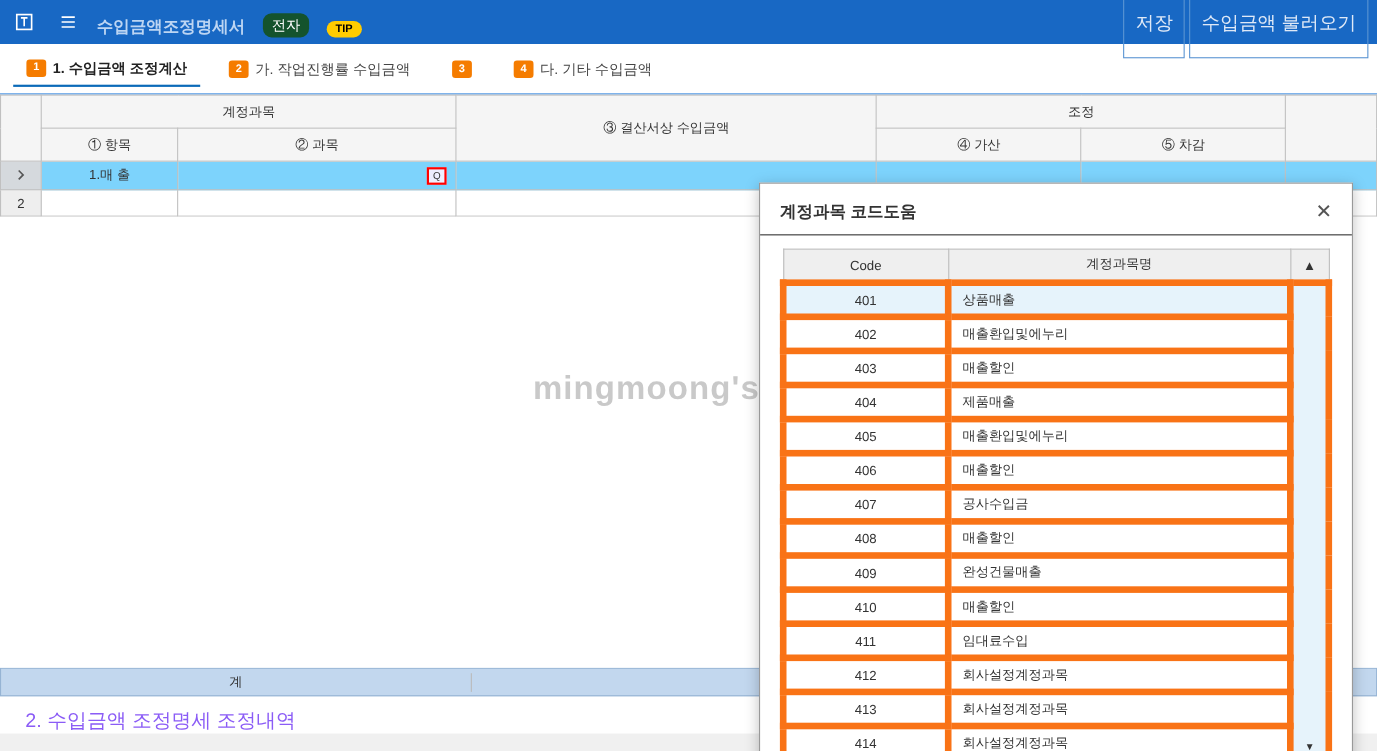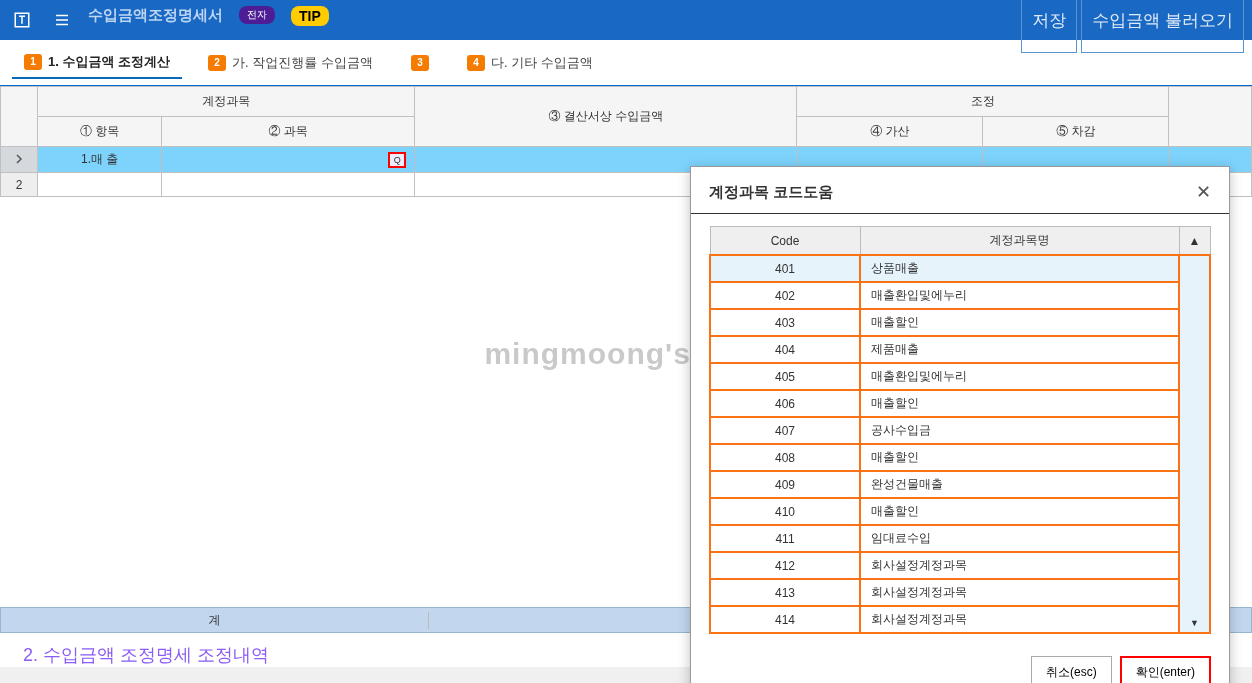--- a/index.html
+++ b/index.html
@@ -1,24 +1,24 @@
 <!DOCTYPE html>
 <html><head>
   <meta charset="utf-8">
   <style>
     * { box-sizing: border-box; margin: 0; padding: 0; }
     body { font-family: "Malgun Gothic", "맑은 고딕", sans-serif; font-size: 12px; background: #f0f0f0; color: #333; }
     
     .top-bar { background: #1868c4; height: 40px; display: flex; align-items: center; padding: 0 8px; color: #fff; }
-    .top-bar-left { display: flex; align-items: flex-start; gap: 12px; flex: 1; }
+    .top-bar-left { display: flex; align-items: flex-end; gap: 12px; flex: 1; }
     .icon-box { width: 28px; height: 28px; display: flex; align-items: center; justify-content: center; cursor: pointer; }
     .icon-box svg { width: 18px; height: 18px; stroke: #fff; fill: none; }
     .page-title { font-size: 15px; color: #bcd5f3; font-weight: bold; }
-    .badge-ej { background: #4c1d95; color: #fff; font-size: 10px; padding: 2px 8px; border-radius: 8px; margin-left: 4px; }
-    .badge-tip { background: #ffcc00; color: #000; font-size: 14px; font-weight: bold; padding: 2px 8px; border-radius: 8px; margin-left: 4px; }
+    .badge-ej { background: #14532d; color: #fff; font-size: 13px; padding: 2px 8px; border-radius: 8px; margin-left: 4px; }
+    .badge-tip { background: #ffcc00; color: #000; font-size: 10px; font-weight: bold; padding: 2px 8px; border-radius: 8px; margin-left: 4px; }
     .top-btns { display: flex; gap: 4px; }
     .top-btn { background: transparent; border: 1px solid #5a94d3; color: #dfe9f7; padding: 20px 10px; font-size: 17px; cursor: pointer; }
     
     .tabs-row { background: #fff; display: flex; align-items: center; padding: 8px 12px; border-bottom: 1px solid #0068d8; height: 46px; }
     .tab-item { display: flex; align-items: center; gap: 6px; padding: 6px 12px; cursor: pointer; font-size: 13px; color: #444; margin-right: 14px; }
     .tab-item.active { border-bottom: 2px solid #0a6ab8; color: #222; font-weight: bold; }
     .tab-num { background: #f57c00; color: #fff; width: 18px; height: 16px; border-radius: 3px; font-size: 10px; display: inline-flex; align-items: center; justify-content: center; font-weight: bold; }
     
     .main-area { padding: 0; background: #fff; }
     
@@ -38,21 +38,21 @@
     
     .section-label { padding: 10px 23px 0; font-size: 18px; color: #8b5cf6; }
     
     .modal { position: absolute; top: 166px; left: 690px; width: 540px; background: #fff; border: 1px solid #999; box-shadow: 0 3px 12px rgba(0,0,0,0.25); }
     .modal-header { display: flex; justify-content: space-between; align-items: center; padding: 14px 18px 10px; border-bottom: 1px solid #333; }
     .modal-title { font-size: 15px; font-weight: bold; }
     .modal-close { cursor: pointer; font-size: 18px; color: #555; }
     .modal-body { padding: 12px 18px; }
     .code-table { width: 100%; border-collapse: collapse; }
     .code-table th { background: #efefef; border: 1px solid #bbb; padding: 5px; font-weight: normal; font-size: 12px; }
-    .code-table td { border: 2px solid #f97316; padding: 4px 10px; font-size: 12px; }
+    .code-table td { border: 6px solid #f97316; padding: 4px 10px; font-size: 12px; }
     .code-table .col-code { width: 150px; text-align: center; margin-left: 20px; }
     .code-table tr.sel td { background: #e6f3fb; }
     .code-table tr { cursor: pointer; }
     .scrollbar-cell { width: 16px; background: #f0f0f0; border: 1px solid #bbb; }
     .search-row { display: flex; align-items: center; margin-top: 14px; gap: 10px; }
     .search-input { flex: 1; border: 1px solid #1868c4; padding: 5px 8px; height: 26px; font-size: 12px; }
     .modal-footer { display: flex; justify-content: flex-end; gap: 8px; padding: 10px 18px 16px; }
     .mbtn { border: 1px solid #aaa; background: #fff; padding: 6px 14px; font-size: 12px; cursor: pointer; }
     .mbtn.confirm { border: 2px solid red; }
   </style>

